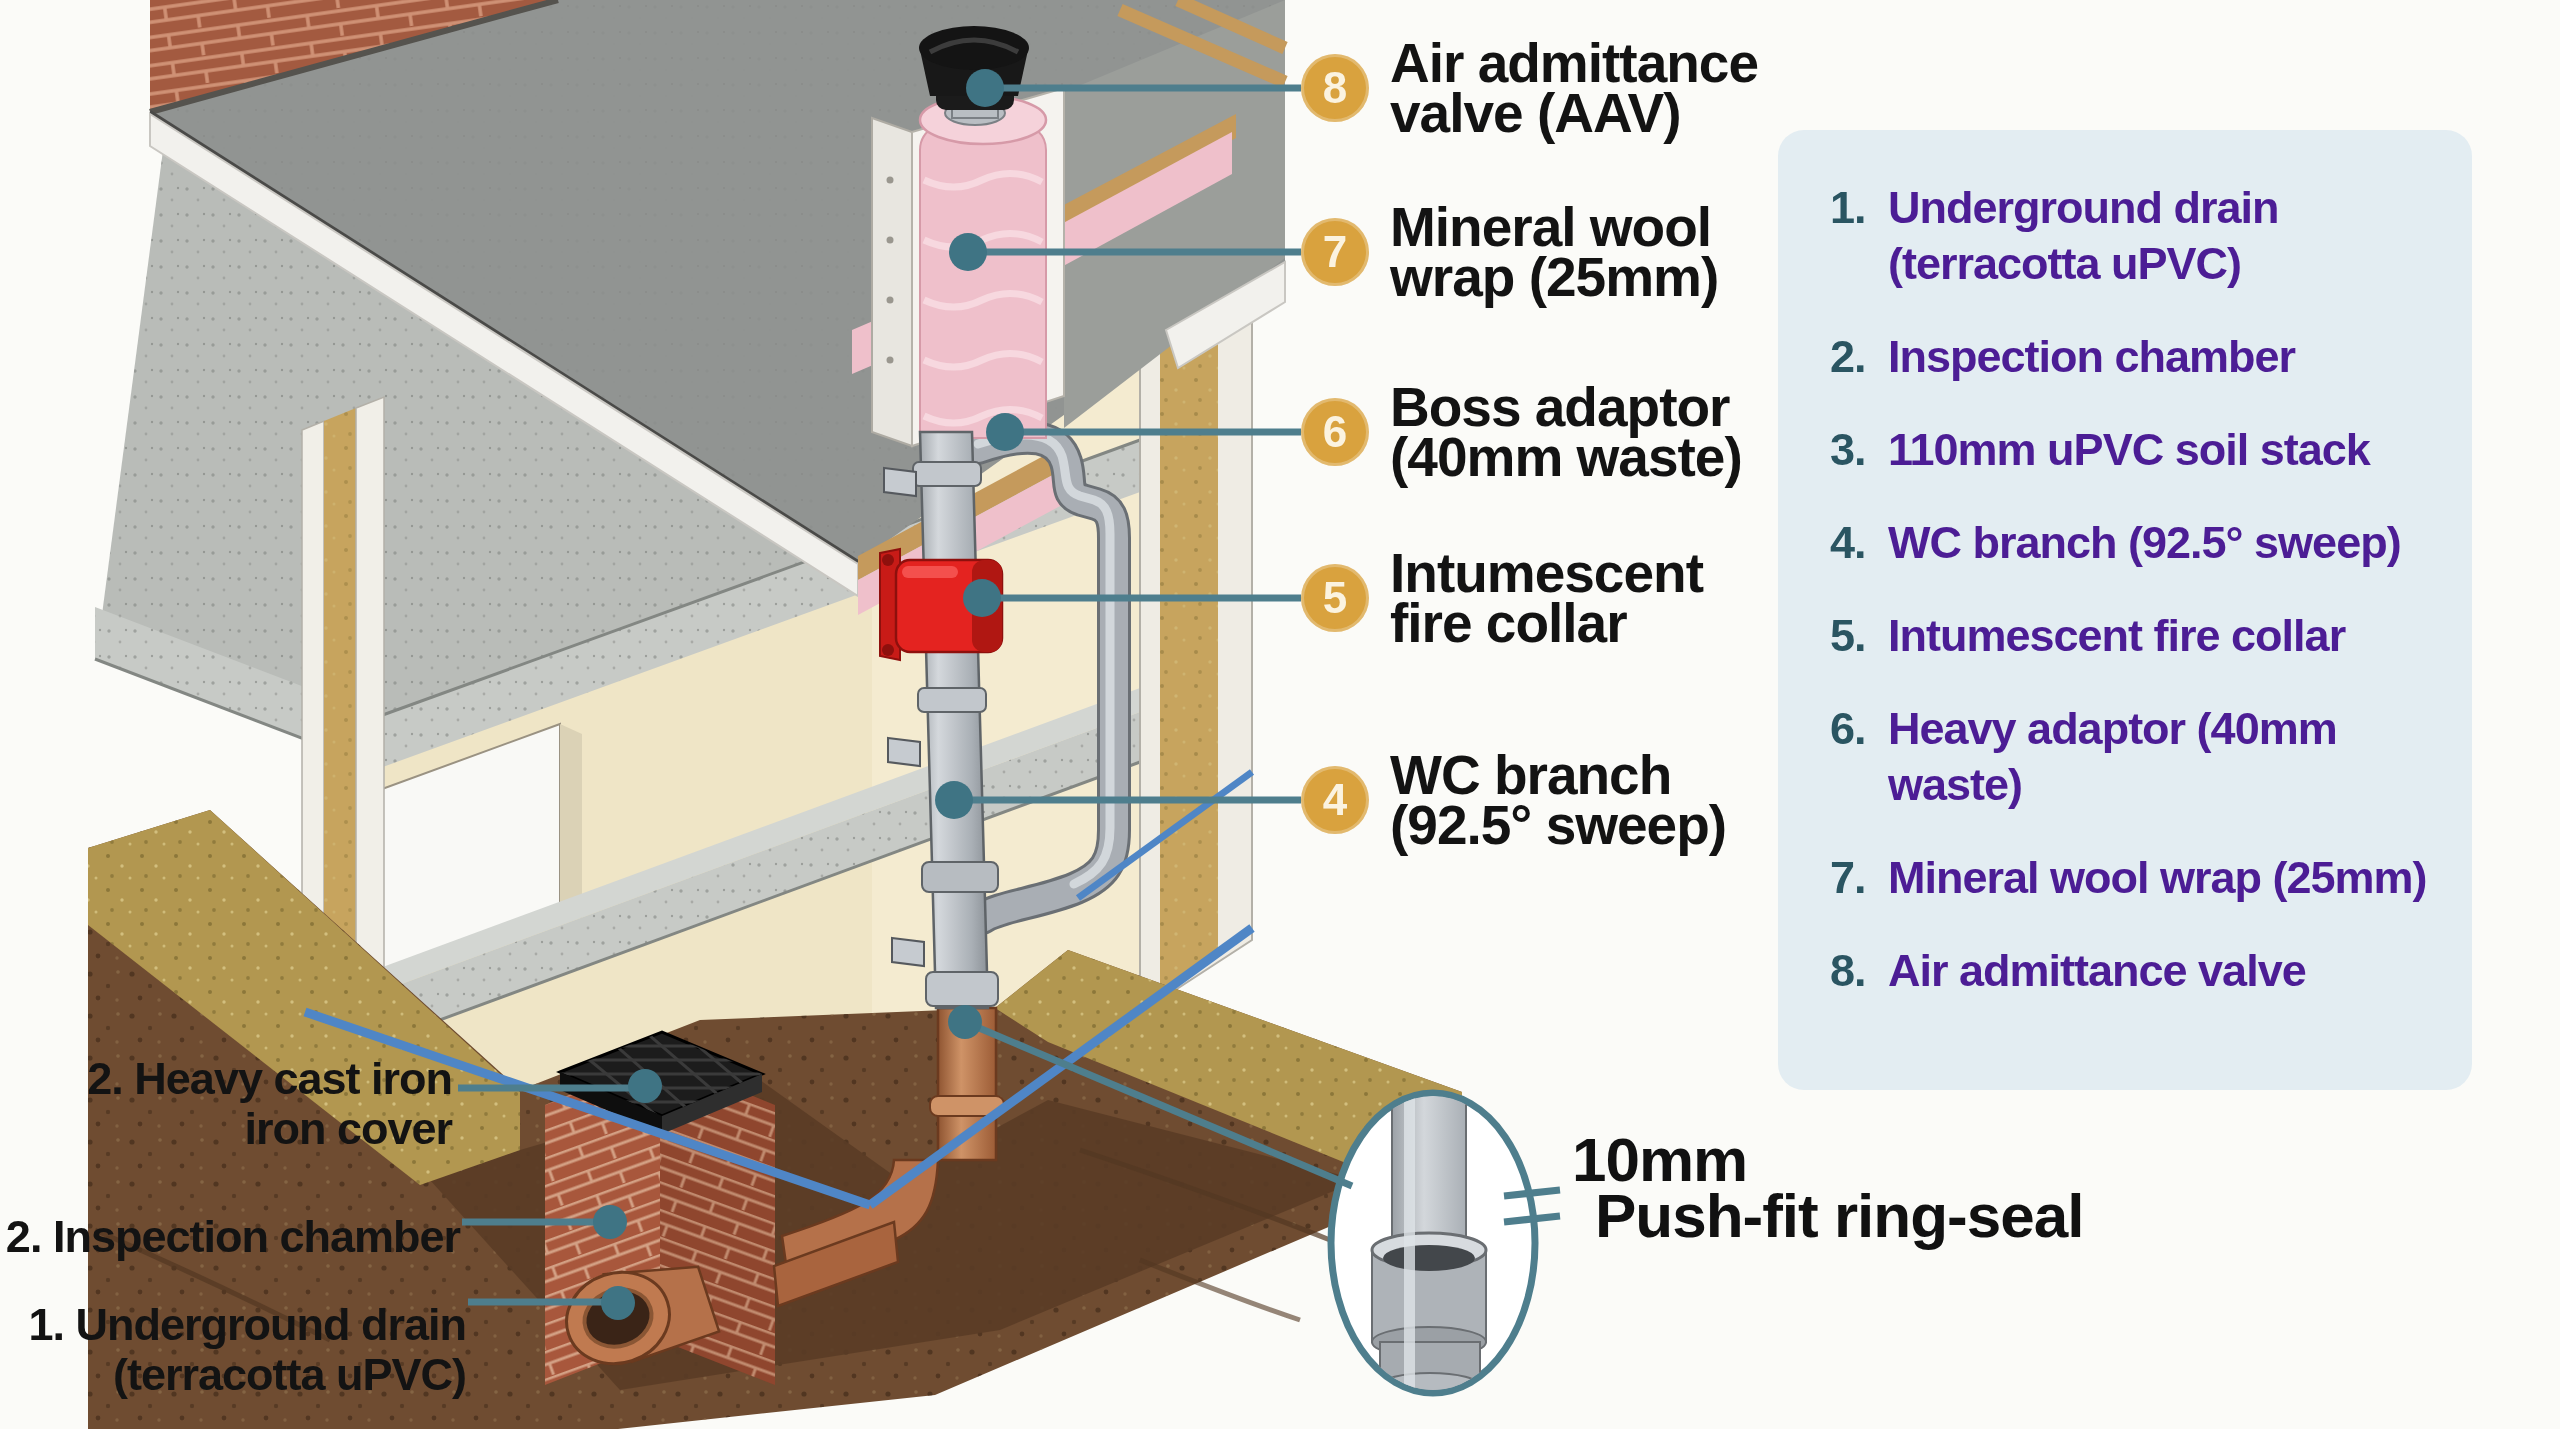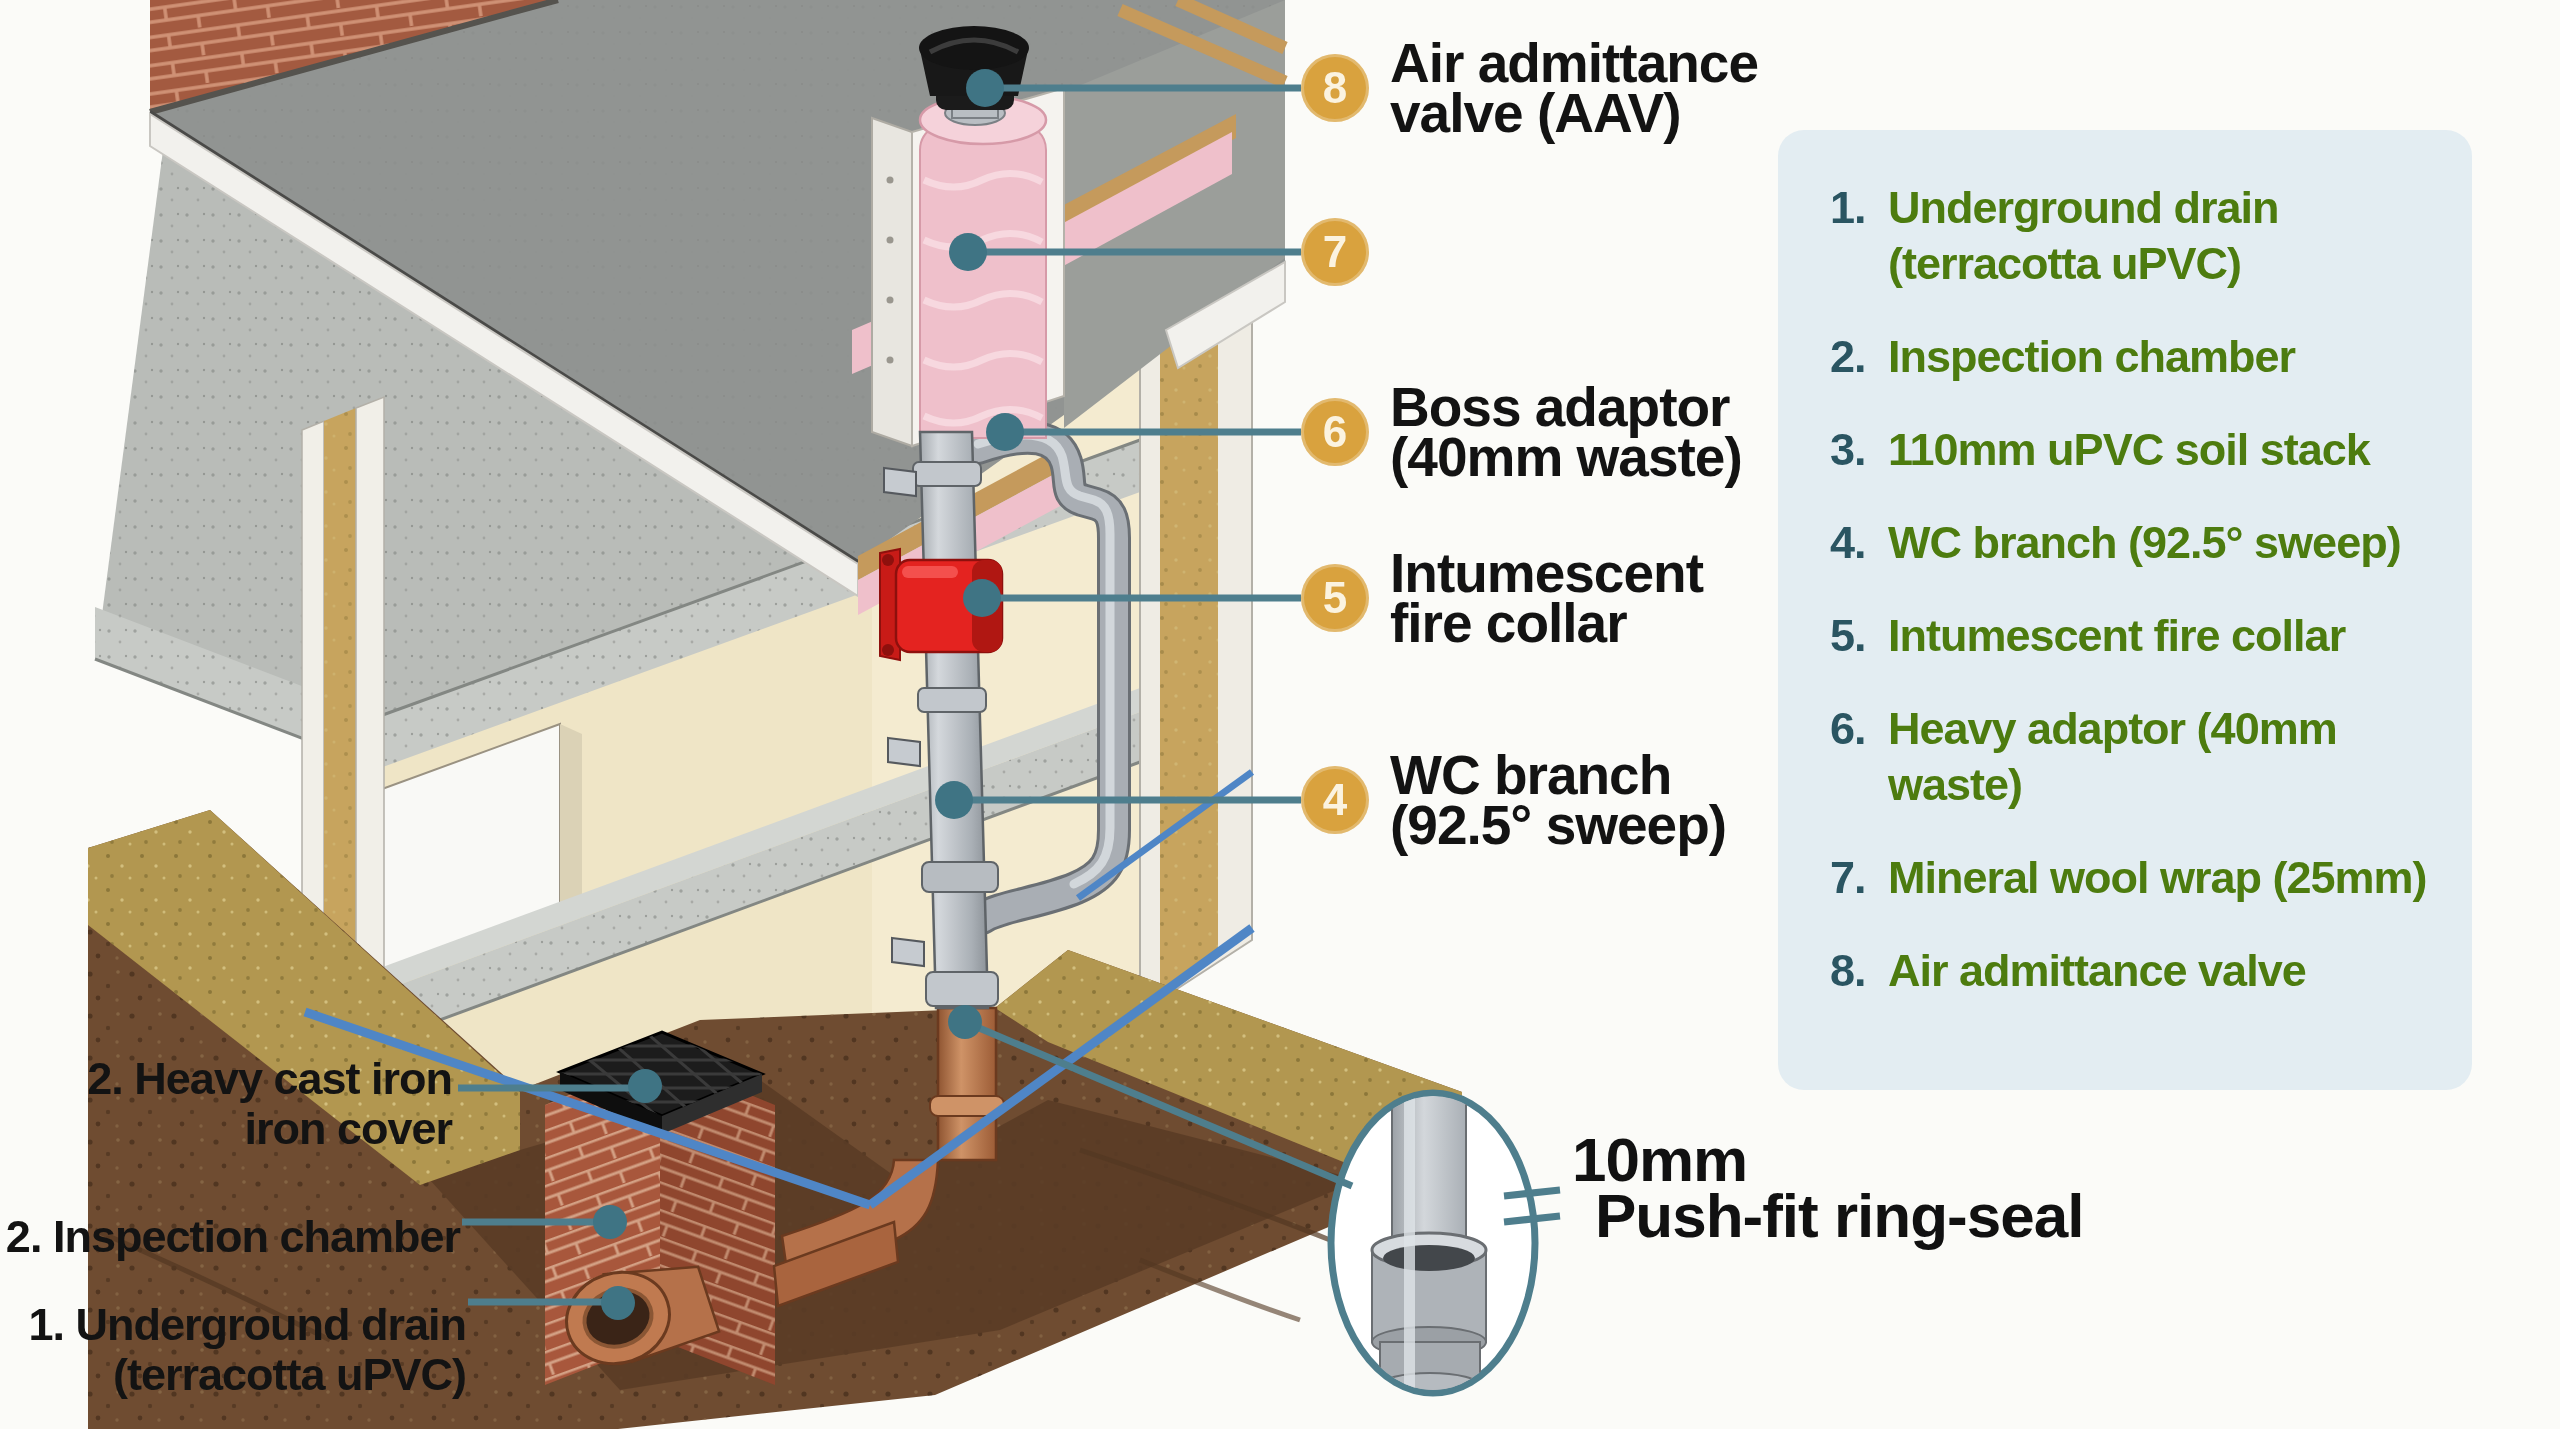--- a/index.html
+++ b/index.html
@@ -27,21 +27,21 @@
   .legend{
     position:absolute;left:1778px;top:130px;width:694px;height:960px;
     background:#E3EDF2;border-radius:26px;box-sizing:border-box;
     padding:50px 36px 40px 52px;
   }
   .legend-item{
     display:flex;align-items:flex-start;margin-bottom:37px;
     font-size:45px;font-weight:700;line-height:56px;letter-spacing:-1px;
   }
   .legend-item .num{color:#2A5562;width:58px;flex:0 0 58px;}
-  .legend-item .txt{color:#4d7c0f;}
+  .legend-item .txt{color:#4c1d95;}
   .legend-item .txt .sub{display:block;}
   .inset-label{
     position:absolute;color:#111;font-size:62px;font-weight:700;
     line-height:52px;letter-spacing:-1px;white-space:nowrap;
   }
 </style>
 </head>
 <body>
 
 <div class="stage">
@@ -336,20 +336,24 @@
   <div class="badge" style="left:1335px;top:88px;">8</div>
   <div class="badge" style="left:1335px;top:252px;">7</div>
   <div class="badge" style="left:1335px;top:432px;">6</div>
   <div class="badge" style="left:1335px;top:598px;">5</div>
   <div class="badge" style="left:1335px;top:800px;">4</div>
 
   <div class="callout-label" style="left:1390px;top:38px;">
     <div>Air admittance</div>
       <div>valve (AAV)</div>
   </div>
+  <div class="callout-label" style="left:1390px;top:202px;">
+    <div>Mineral wool</div>
+      <div>wrap (25mm)</div>
+  </div>
   <div class="callout-label" style="left:1390px;top:382px;">
     <div>Boss adaptor</div>
       <div>(40mm waste)</div>
   </div>
   <div class="callout-label" style="left:1390px;top:548px;">
     <div>Intumescent</div>
       <div>fire collar</div>
   </div>
   <div class="callout-label" style="left:1390px;top:750px;">
     <div>WC branch</div>

